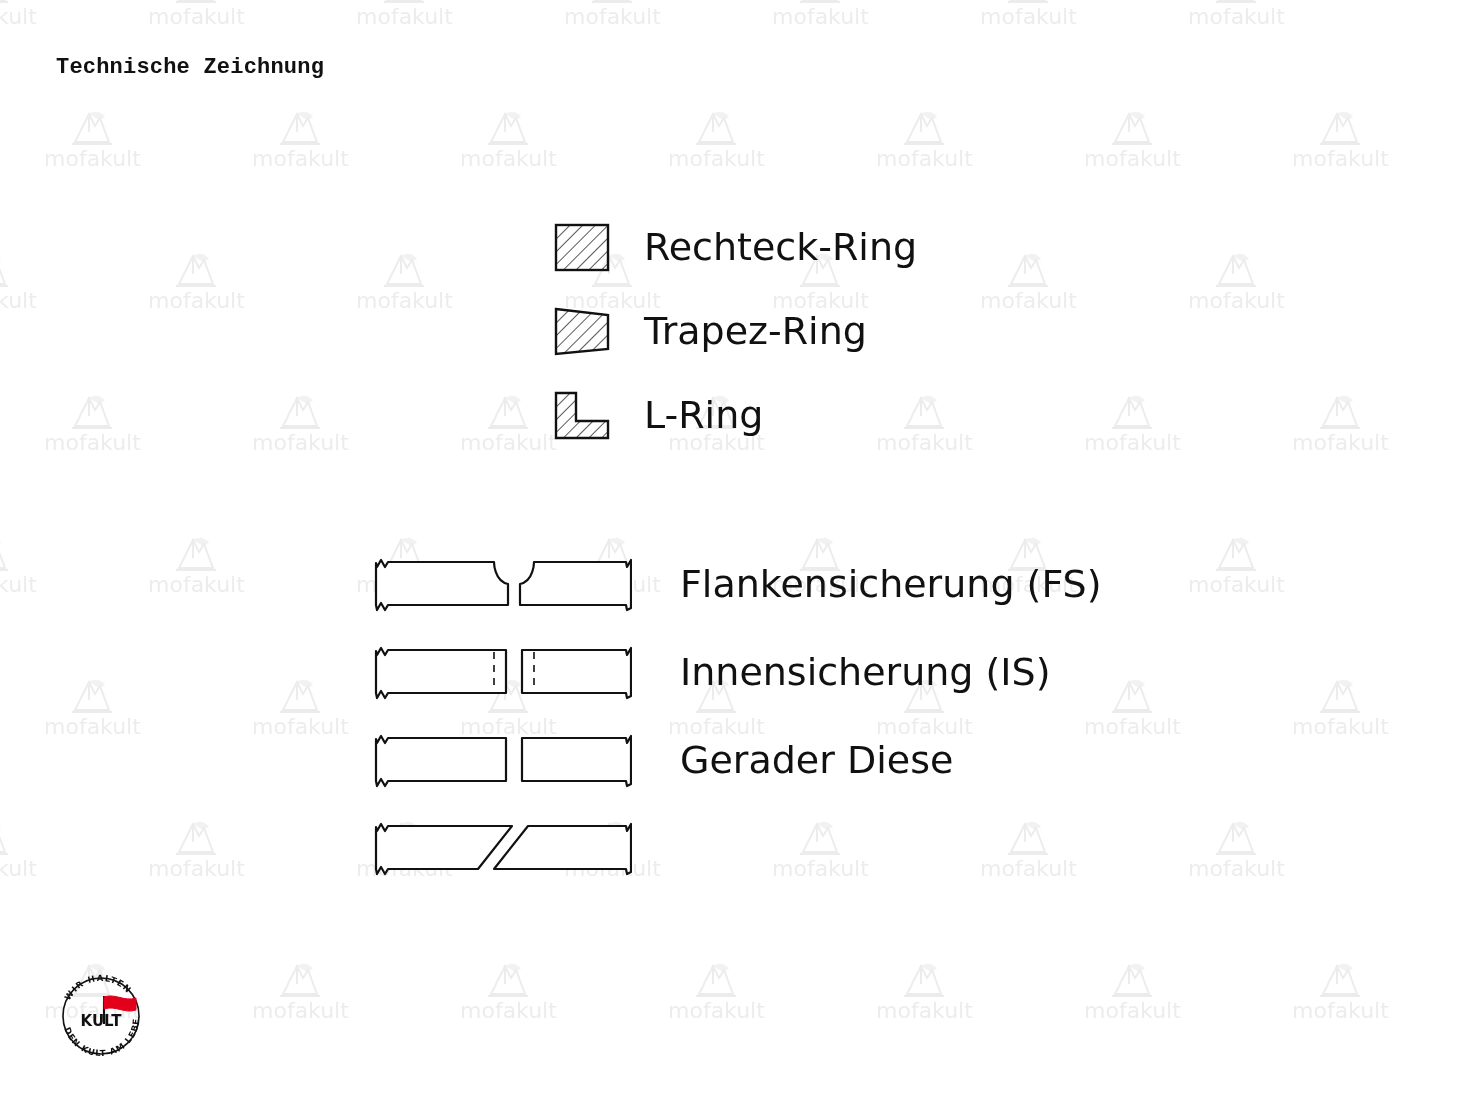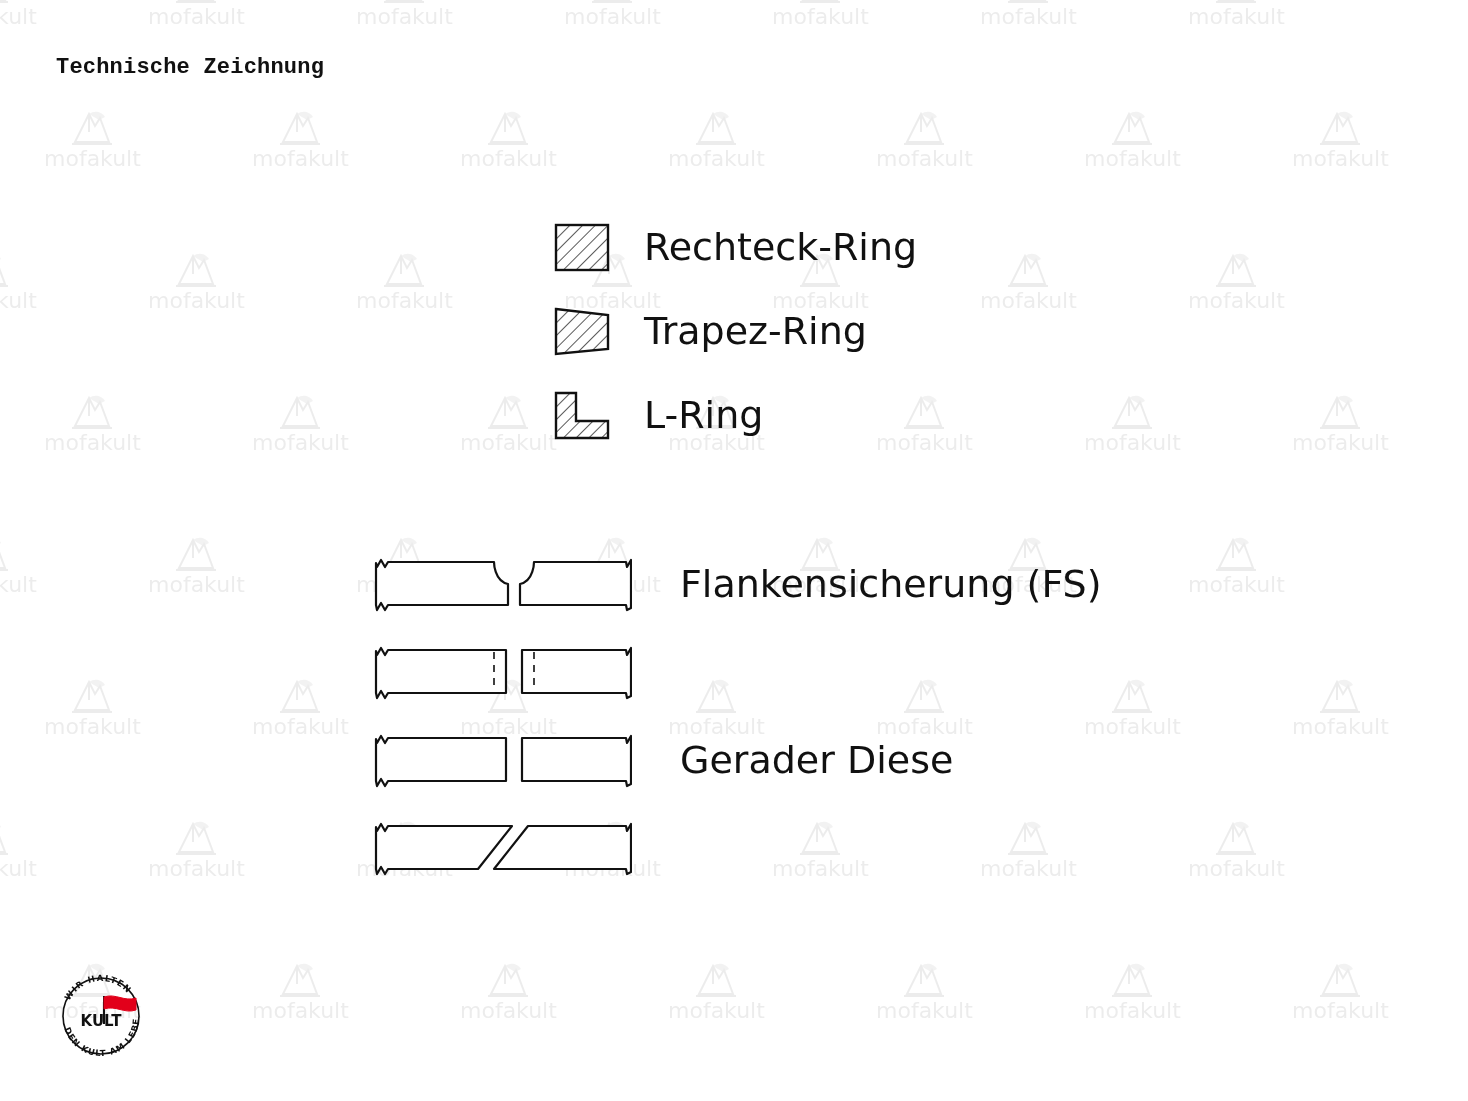--- a/index.html
+++ b/index.html
@@ -691,20 +691,21 @@
 
   <div class="joint-row">
     <div class="joint-figure">
       <svg width="258" height="62" viewBox="0 0 258 62">
         <path d="M2,10 L3,14 L7,7 L11,14 L14,9 L132,9 L132,52 L14,52 L11,57 L7,50 L3,57 L2,52 Z" fill="#ffffff" stroke="#111" stroke-width="2.2" stroke-linejoin="round"></path>
         <path d="M148,9 L252,9 L253,14 L257,7 L257,55 L253,57 L252,52 L148,52 Z" fill="#ffffff" stroke="#111" stroke-width="2.2" stroke-linejoin="round"></path>
         <line x1="120" y1="11" x2="120" y2="50" stroke="#111" stroke-width="1.6" stroke-dasharray="7 6"></line>
         <line x1="160" y1="11" x2="160" y2="50" stroke="#111" stroke-width="1.6" stroke-dasharray="7 6"></line>
       </svg>
     </div>
+    <div class="joint-label">Innensicherung (IS)</div>
   </div>
 
   <div class="joint-row">
     <div class="joint-figure">
       <svg width="258" height="62" viewBox="0 0 258 62">
         <path d="M2,10 L3,14 L7,7 L11,14 L14,9 L132,9 L132,52 L14,52 L11,57 L7,50 L3,57 L2,52 Z" fill="#ffffff" stroke="#111" stroke-width="2.2" stroke-linejoin="round"></path>
         <path d="M148,9 L252,9 L253,14 L257,7 L257,55 L253,57 L252,52 L148,52 Z" fill="#ffffff" stroke="#111" stroke-width="2.2" stroke-linejoin="round"></path>
       </svg>
     </div>
     <div class="joint-label">Gerader Diese</div>

